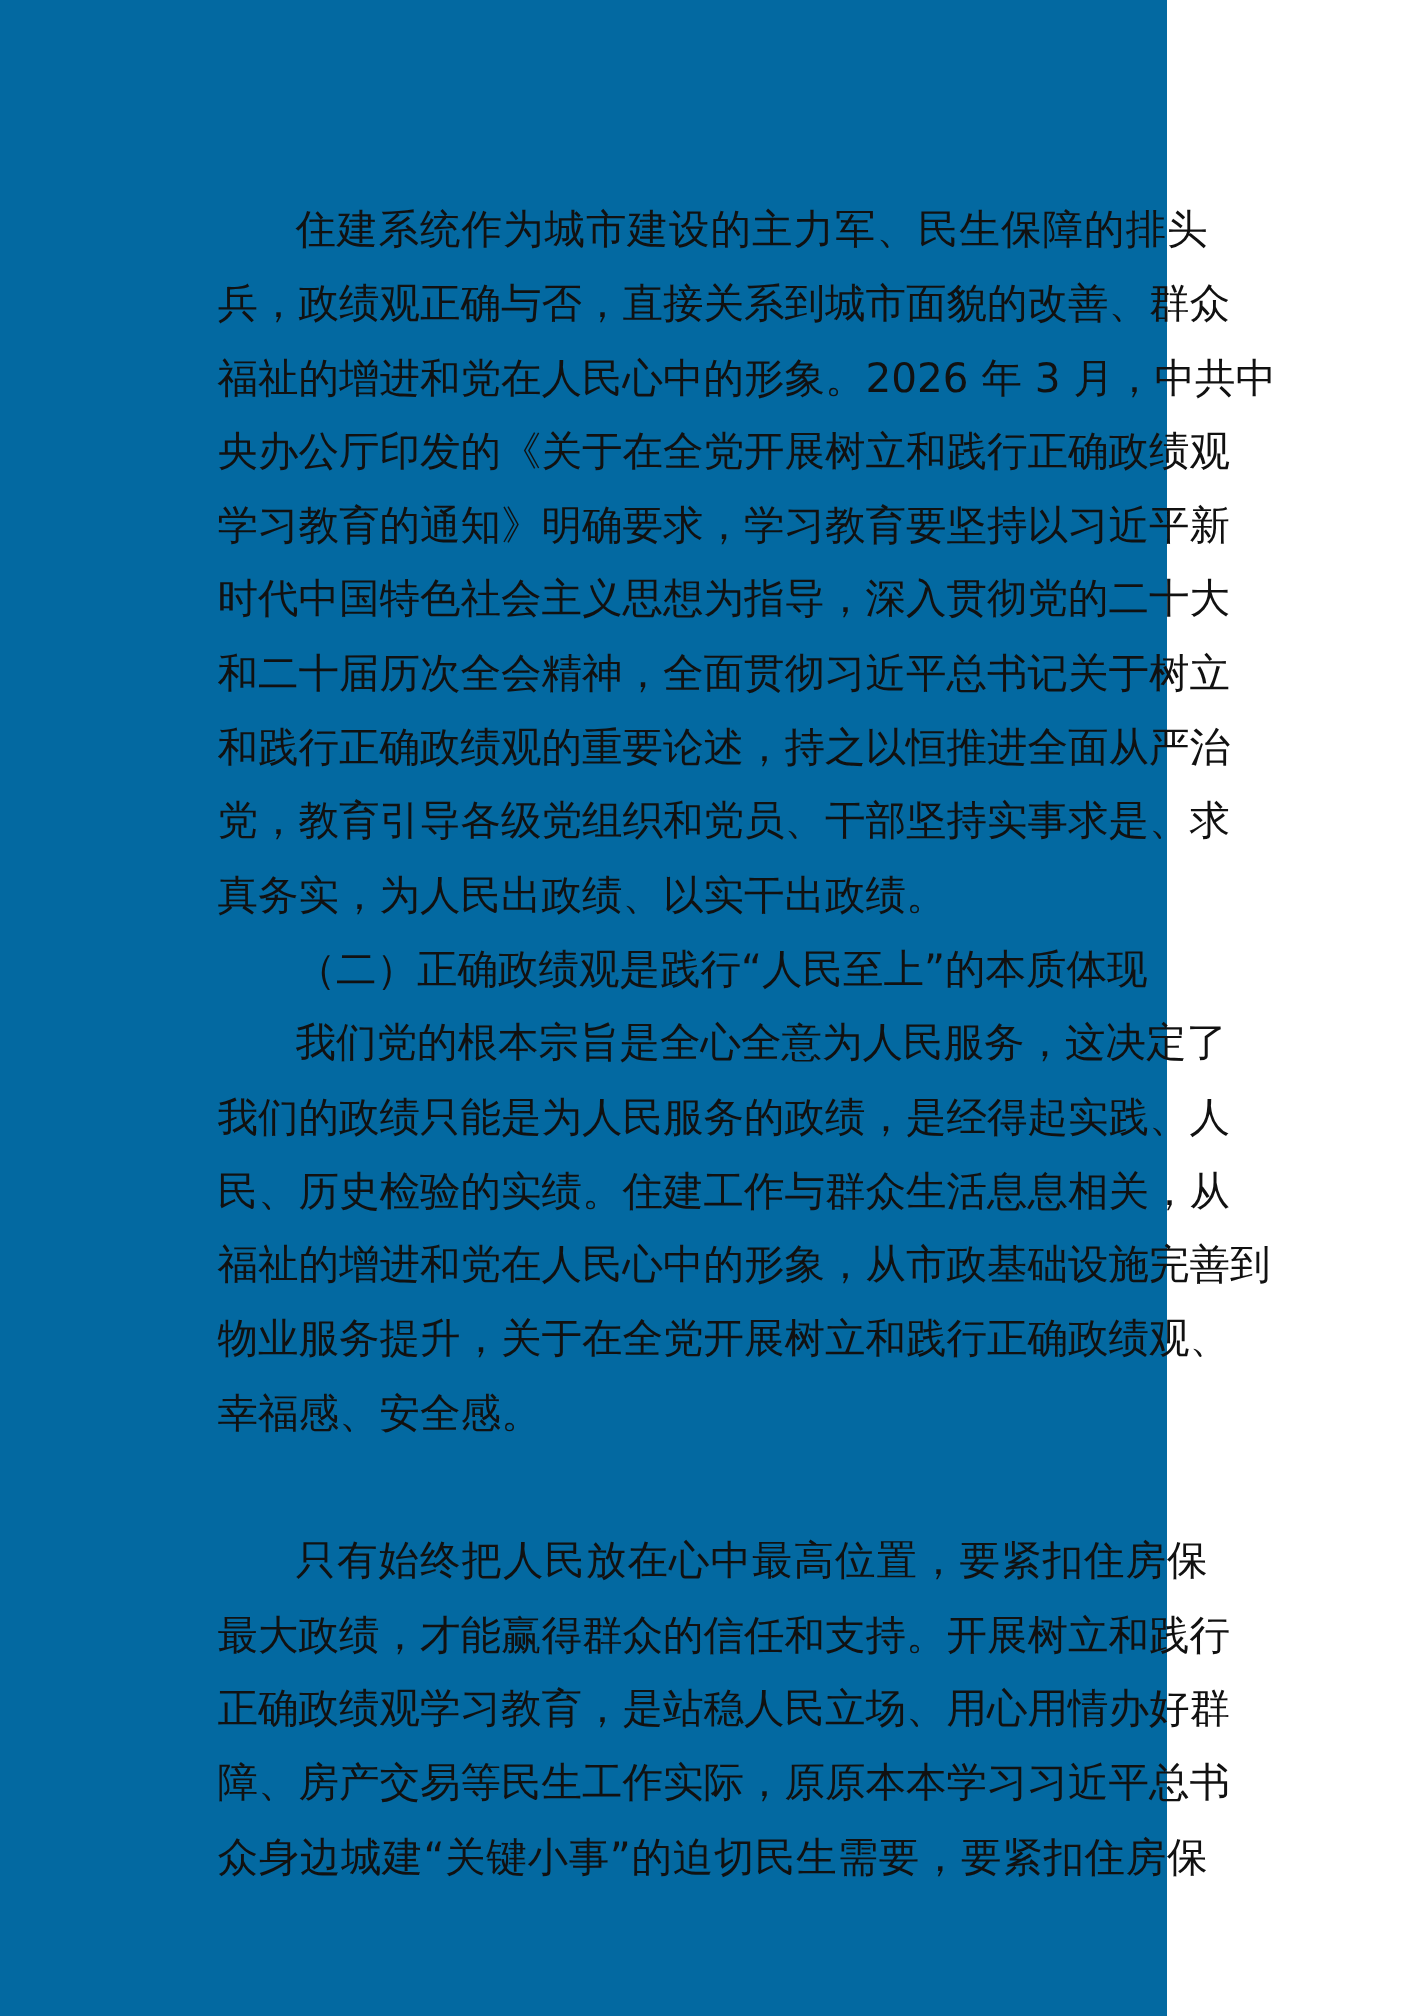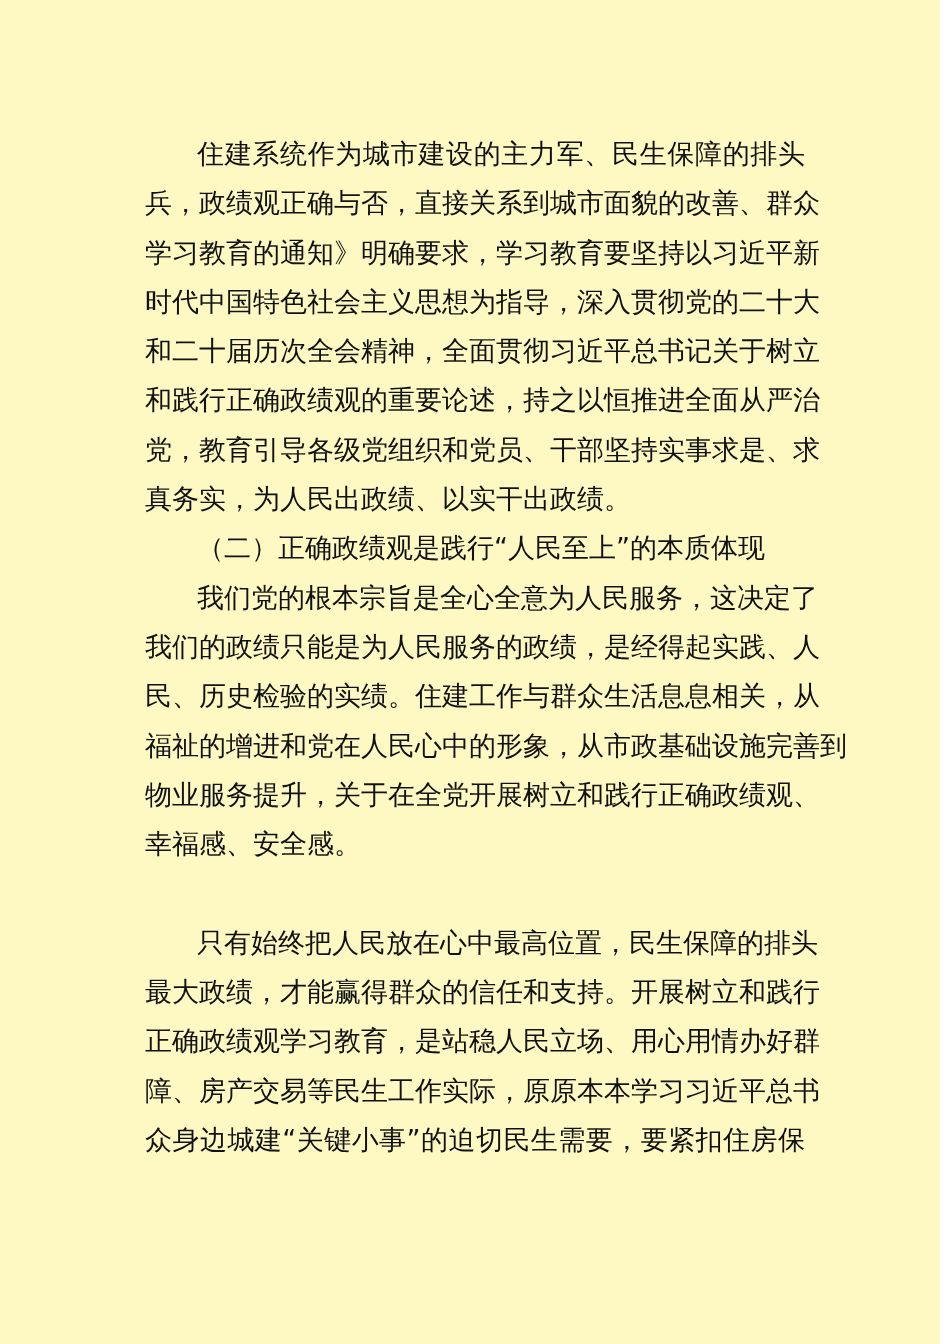--- a/index.html
+++ b/index.html
@@ -1,51 +1,53 @@
 <!DOCTYPE html>
 <html><head>
 <meta charset="utf-8">
 <style>
   html, body { margin: 0; padding: 0; background: #ffffff; }
   body { width: 950px; height: 1344px; position: relative; overflow: hidden;
          font-family: "DejaVu Sans", "Liberation Sans", sans-serif; color: #111111; }
-  .page { position: absolute; left: 0; top: 0; width: 940px; height: 1344px; background: #fef9c3; }
+  .page { position: absolute; left: 0; top: 0; width: 778px; height: 1344px; background: #0369a1; }
   .body-text { position: absolute; left: 145px; top: 129px; width: 660px; }
   .line { display: block; height: 49.3px; line-height: 49.3px; font-size: 27px;
           white-space: nowrap; text-align: justify; text-align-last: justify; letter-spacing: 0; }
   .line.indent { padding-left: 52px; }
   .line.last { text-align-last: left; }
   .line.heading { padding-left: 52px; text-align-last: left; }
 </style>
 </head>
 <body>
 
 <div class="page">
   <div class="body-text">
 
     <span class="line indent">住建系统作为城市建设的主力军、民生保障的排头</span>
     <span class="line">兵，政绩观正确与否，直接关系到城市面貌的改善、群众</span>
+    <span class="line">福祉的增进和党在人民心中的形象。2026 年 3 月，中共中</span>
+    <span class="line">央办公厅印发的《关于在全党开展树立和践行正确政绩观</span>
     <span class="line">学习教育的通知》明确要求，学习教育要坚持以习近平新</span>
     <span class="line">时代中国特色社会主义思想为指导，深入贯彻党的二十大</span>
     <span class="line">和二十届历次全会精神，全面贯彻习近平总书记关于树立</span>
     <span class="line">和践行正确政绩观的重要论述，持之以恒推进全面从严治</span>
     <span class="line">党，教育引导各级党组织和党员、干部坚持实事求是、求</span>
     <span class="line last">真务实，为人民出政绩、以实干出政绩。</span>
 
     <span class="line heading">（二）正确政绩观是践行“人民至上”的本质体现</span>
 
     <span class="line indent">我们党的根本宗旨是全心全意为人民服务，这决定了</span>
     <span class="line">我们的政绩只能是为人民服务的政绩，是经得起实践、人</span>
     <span class="line">民、历史检验的实绩。住建工作与群众生活息息相关，从</span>
     <span class="line">福祉的增进和党在人民心中的形象，从市政基础设施完善到</span>
     <span class="line">物业服务提升，关于在全党开展树立和践行正确政绩观、</span>
     <span class="line last">幸福感、安全感。</span>
 
     <span class="line last"></span>
 
-    <span class="line indent">只有始终把人民放在心中最高位置，民生保障的排头</span>
+    <span class="line indent">只有始终把人民放在心中最高位置，要紧扣住房保</span>
     <span class="line">最大政绩，才能赢得群众的信任和支持。开展树立和践行</span>
     <span class="line">正确政绩观学习教育，是站稳人民立场、用心用情办好群</span>
     <span class="line">障、房产交易等民生工作实际，原原本本学习习近平总书</span>
     <span class="line">众身边城建“关键小事”的迫切民生需要，要紧扣住房保</span>
 
   </div>
 </div>
 
 </body></html>

